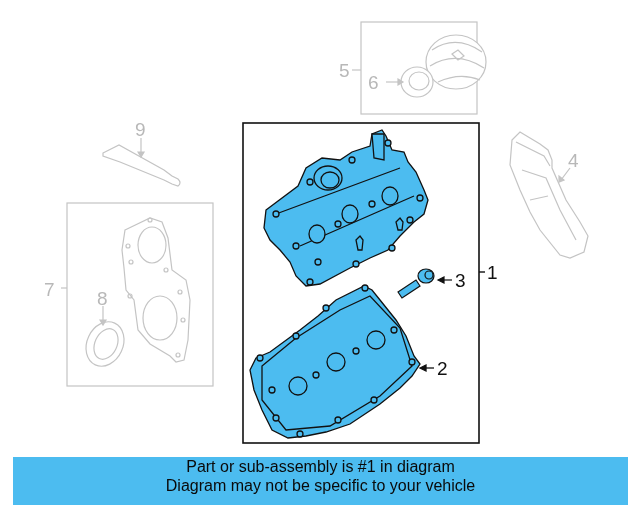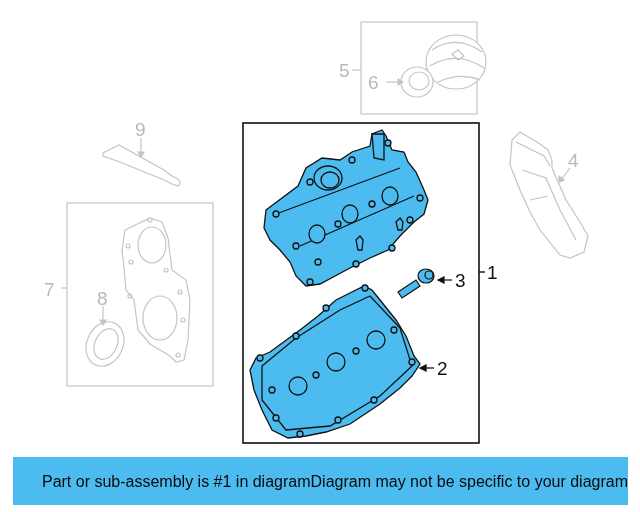--- a/index.html
+++ b/index.html
@@ -3,22 +3,22 @@
 <meta charset="utf-8">
 <style>
   html, body { margin: 0; padding: 0; background: #ffffff; }
   body { width: 640px; height: 512px; position: relative; overflow: hidden;
          font-family: "Liberation Sans", sans-serif; }
   #diagram { position: absolute; left: 0; top: 0; width: 640px; height: 512px; }
   .callout { font-family: "Liberation Sans", sans-serif; font-size: 19px; }
   .callout.faded { fill: #b8b8b8; }
   .callout.active { fill: #111111; }
   #banner { position: absolute; left: 13px; top: 457px; width: 615px; height: 48px;
-            background: #4cbcf0; display: flex; flex-direction: row;
-            align-items: center; justify-content: flex-end; }
+            background: #4cbcf0; display: flex; flex-direction: column;
+            align-items: center; justify-content: flex-start; }
   #banner .line { font-size: 16px; line-height: 19px; color: #0a0a0a; }
 </style>
 </head>
 <body>
 
 <svg id="diagram" viewBox="0 0 640 512" xmlns="http://www.w3.org/2000/svg">
 
   <g fill="none" stroke="#c4c4c4" stroke-width="1.2">
     <rect x="361" y="22" width="116" height="92"></rect>
     <line x1="352" y1="70" x2="361" y2="70"></line>
@@ -136,14 +136,14 @@
       <circle cx="276" cy="418" r="3" fill="#4cbcf0"></circle>
     <circle cx="272" cy="390" r="3" fill="#4cbcf0"></circle>
     <line x1="421" y1="368" x2="434" y2="368" stroke="#111" fill="none"></line>
     <path d="M420 368 l6 -3 l0 6z" fill="#111"></path>
   </g>
   <text class="callout active" x="437" y="375">2</text>
 </svg>
 
 <div id="banner">
   <div class="line">Part or sub-assembly is #1 in diagram</div>
-  <div class="line">Diagram may not be specific to your diagram</div>
+  <div class="line">Diagram may not be specific to your vehicle</div>
 </div>
 
 </body></html>

